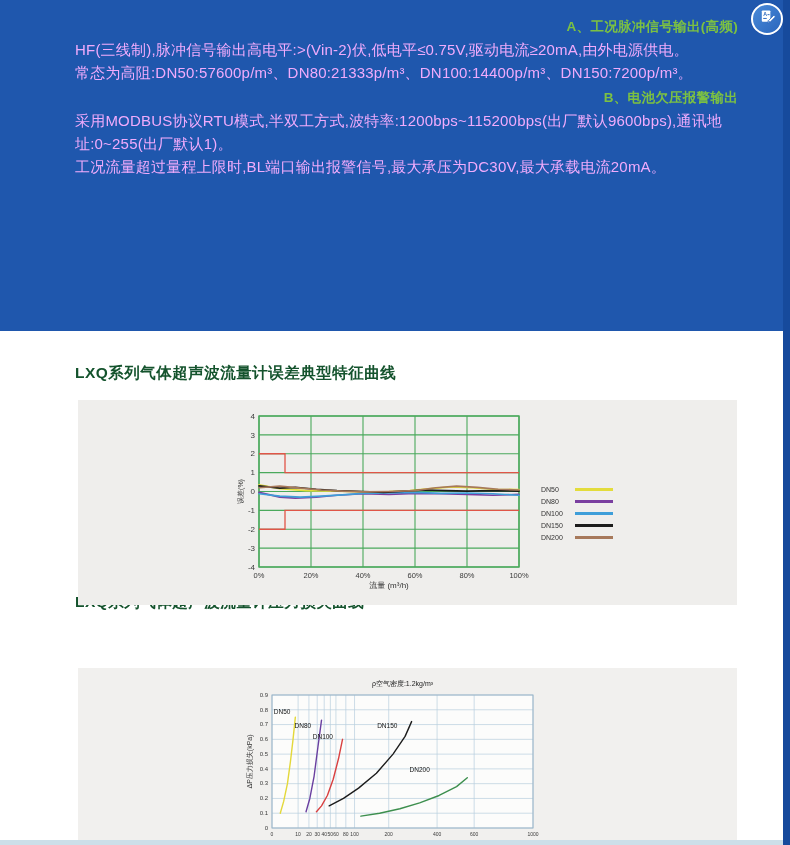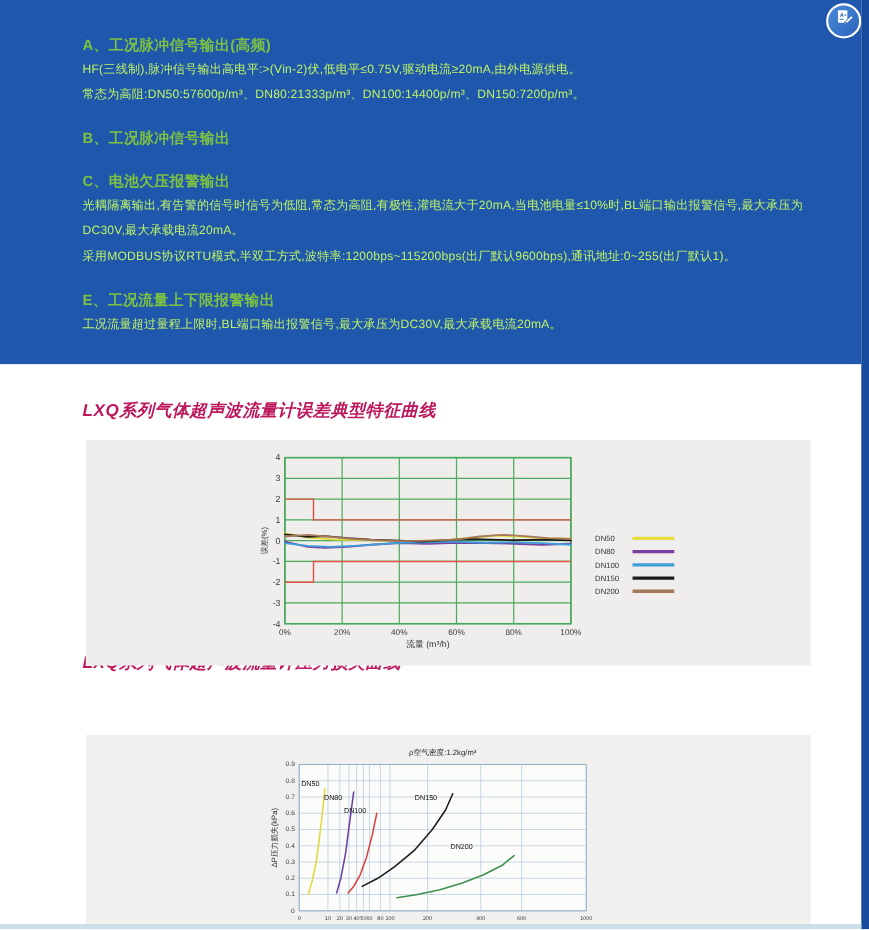--- a/index.html
+++ b/index.html
@@ -7,37 +7,36 @@
     position:relative;width:790px;height:845px;overflow:hidden;
     font-family:"Liberation Sans","DejaVu Sans",sans-serif;background:#ffffff;
   }
   
   .blue-panel{
     position:absolute;left:0;top:0;width:783px;height:331px;
     background:#1f57ad;box-sizing:border-box;
     padding:13px 45px 0 75px;
   }
   .sec-heading{
-    font-size:13.5px;font-weight:bold;line-height:23px;margin:16px 0 0 0;
-    color:#7cc142;letter-spacing:.3px;
-  }
-  .sec-body{font-size:11px;line-height:23px;margin:0;color:#bef264;letter-spacing:.2px;}
+    font-size:13.5px;font-weight:bold;line-height:23px;margin:2px 0 0 0;
+    color:#7cc142;letter-spacing:.3px;text-align:right;
+  }
+  .sec-body{font-size:15px;line-height:23px;margin:0;color:#f0abfc;letter-spacing:.2px;}
   
   .fab{
     position:absolute;top:3px;left:751px;width:32px;height:32px;border-radius:50%;
     background:linear-gradient(135deg,#4a8ad8,#2a66bd);
     border:2.5px solid #ffffff;box-sizing:border-box;
     display:flex;align-items:center;justify-content:center;
     box-shadow:0 0 0 1px rgba(30,80,170,.35);cursor:pointer;
   }
   
   .chart-title{
-    position:absolute;left:75px;font-size:15.5px;font-weight:bold;color:#be185d;
+    position:absolute;left:75px;font-size:15.5px;font-weight:bold;color:#14532d;
     letter-spacing:.5px;
-    font-style:italic;
   }
   #title1{top:363px;}
   #title2{top:592px;}
   .chart-box{position:absolute;left:78px;width:659px;}
   #chart1-box{top:400px;height:205px;background:#efeeec;}
   #chart2-box{top:668px;height:177px;background:#f1f0ee;}
   .chart-box svg{display:block;}
   
   .right-strip{position:absolute;left:783px;top:0;width:7px;height:845px;background:#164a9c;}
   .bottom-strip{position:absolute;left:0;top:840px;width:783px;height:5px;background:#ccdfe9;}
@@ -47,31 +46,26 @@
 
 <div id="page">
 
   <div class="blue-panel">
     <div>
       <p class="sec-heading">A、工况脉冲信号输出(高频)</p>
       <p class="sec-body">HF(三线制),脉冲信号输出高电平:&gt;(Vin-2)伏,低电平≤0.75V,驱动电流≥20mA,由外电源供电。</p>
       <p class="sec-body">常态为高阻:DN50:57600p/m³、DN80:21333p/m³、DN100:14400p/m³、DN150:7200p/m³。</p>
     </div>
     <div>
-      <p class="sec-heading">B、工况脉冲信号输出</p>
-    </div>
-    <div>
-      <p class="sec-heading">C、电池欠压报警输出</p>
-      <p class="sec-body">光耦隔离输出,有告警的信号时信号为低阻,常态为高阻,有极性,灌电流大于20mA,当电池电量≤10%时,BL端口输出报警信号,最大承压为DC30V,最大承载电流20mA。</p>
+      <p class="sec-heading">B、电池欠压报警输出</p>
     </div>
     <div>
       <p class="sec-body">采用MODBUS协议RTU模式,半双工方式,波特率:1200bps~115200bps(出厂默认9600bps),通讯地址:0~255(出厂默认1)。</p>
     </div>
     <div>
-      <p class="sec-heading">E、工况流量上下限报警输出</p>
       <p class="sec-body">工况流量超过量程上限时,BL端口输出报警信号,最大承压为DC30V,最大承载电流20mA。</p>
     </div>
   </div>
 
   <div class="fab">
     <span>
       <svg viewBox="0 0 20 20" width="19" height="19">
         <rect x="4" y="2.5" width="9" height="12" rx="1" fill="#ffffff"></rect>
         <text x="5.6" y="8.6" font-size="5.5" font-weight="bold" fill="#2a66bd" font-family="Liberation Sans, sans-serif">A</text>
         <line x1="10" y1="7" x2="12.2" y2="7" stroke="#2a66bd" stroke-width="1"></line>

